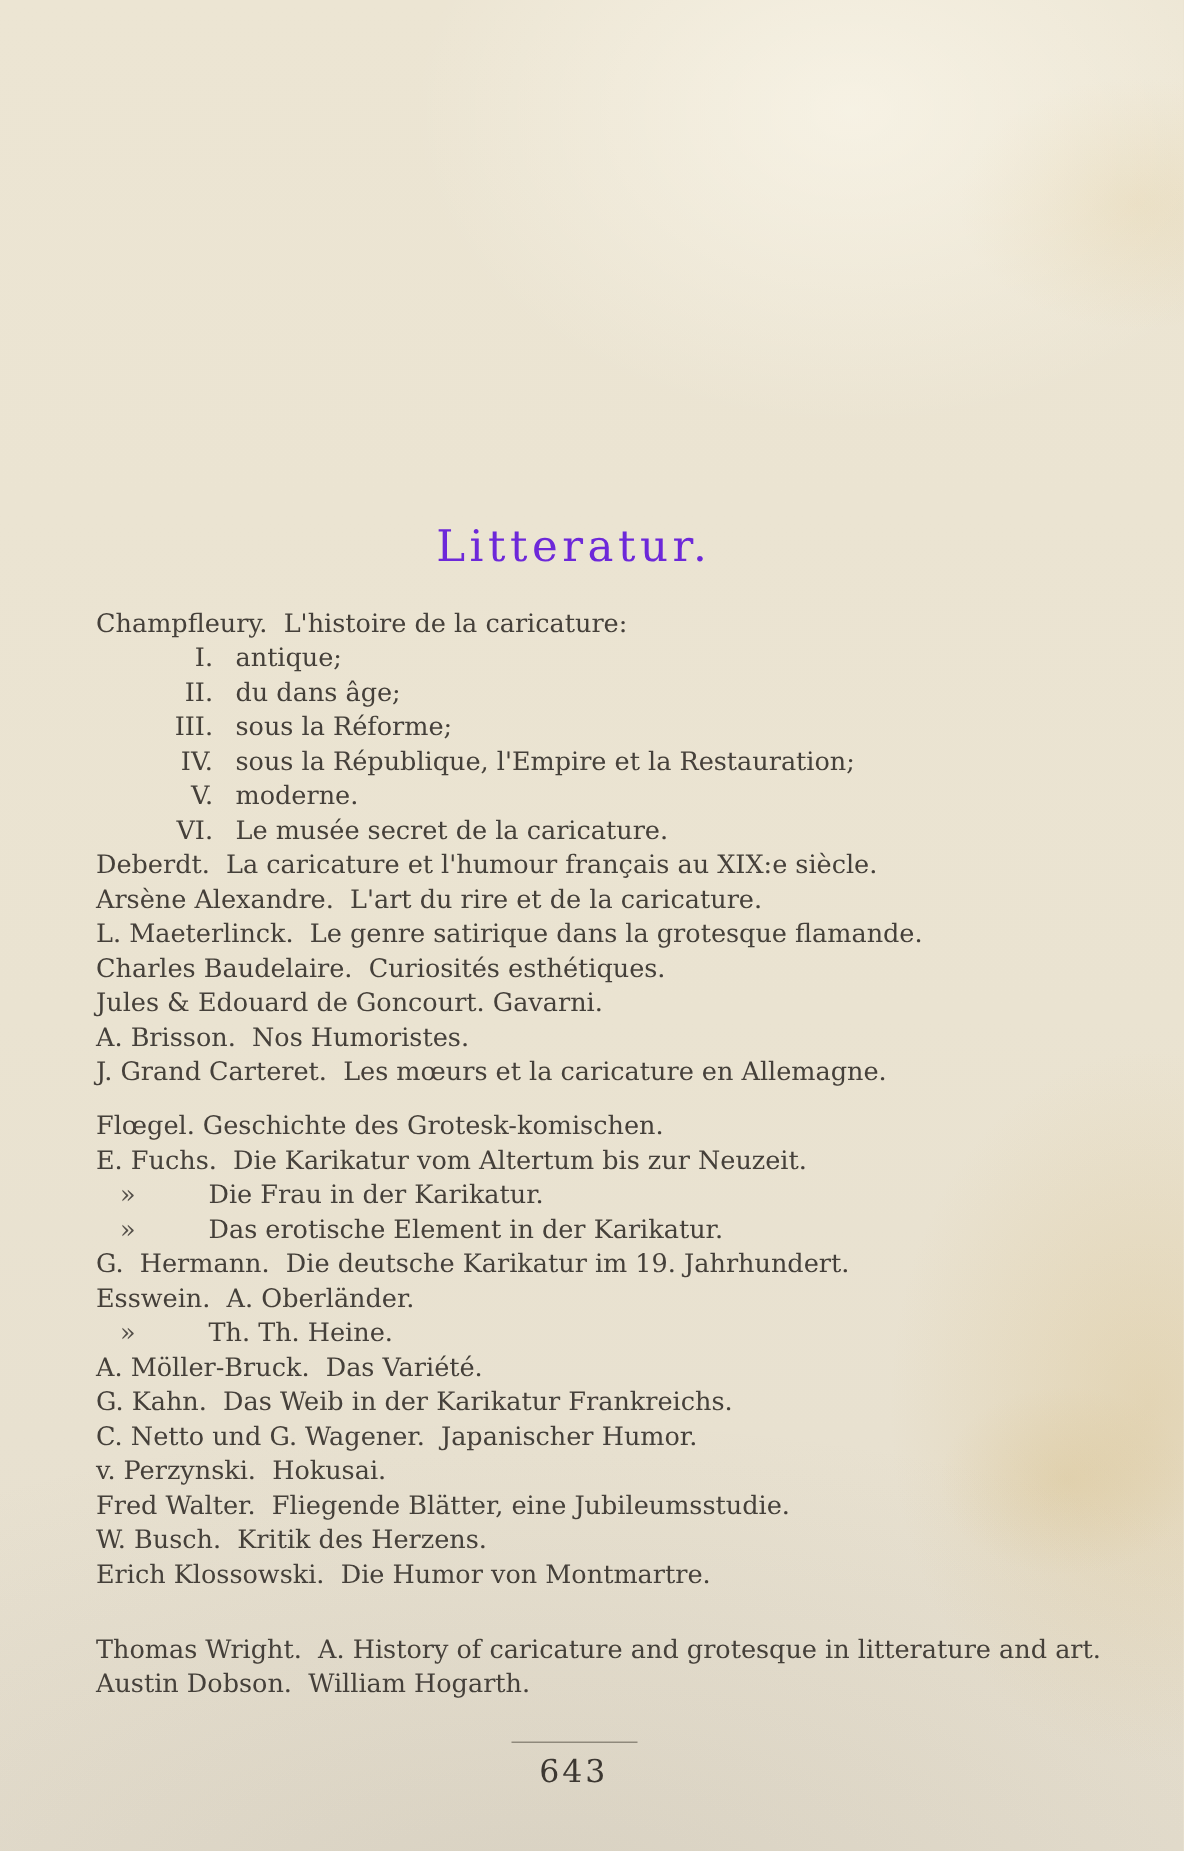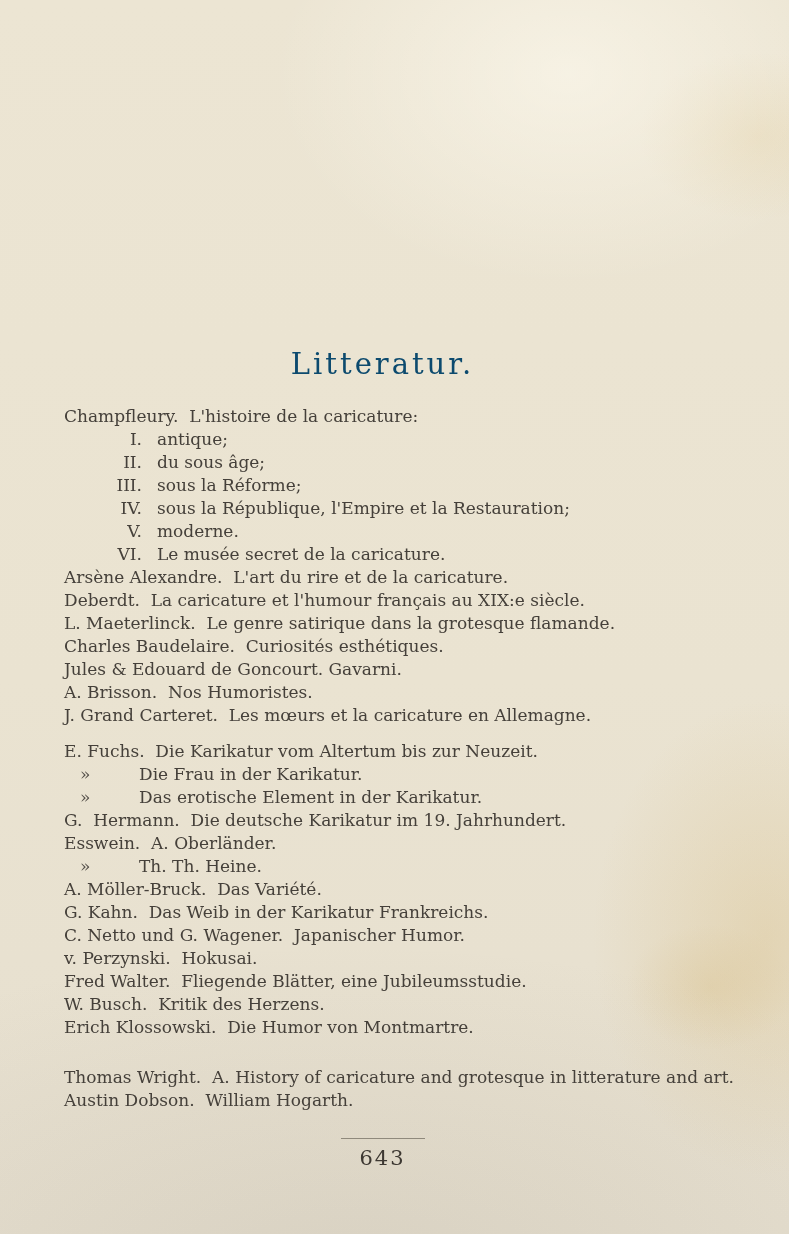--- a/index.html
+++ b/index.html
@@ -25,21 +25,21 @@
     box-sizing: border-box;
     color: #45403a;
   }
   .title {
     margin-top: 346px;
     margin-right: 28px;
     text-align: center;
     font-size: 29px;
     line-height: 36px;
     letter-spacing: 3px;
-    color: #0c4a6e;
+    color: #6d28d9;
   }
   .biblio {
     margin-top: 23px;
     font-size: 17px;
   }
   .line {
     display: flex;
     align-items: center;
     height: 23px;
     line-height: 23px;
@@ -80,33 +80,34 @@
 </style>
 </head>
 <body>
 
 <div class="page">
   <div class="title">Litteratur.</div>
 
   <div class="biblio">
       <div class="line entry"><span>Champfleury.  L'histoire de la caricature:</span></div>
       <div class="line numbered"><span class="numeral">I.</span><span class="ntext">antique;</span></div>
-      <div class="line numbered"><span class="numeral">II.</span><span class="ntext">du sous âge;</span></div>
+      <div class="line numbered"><span class="numeral">II.</span><span class="ntext">du dans âge;</span></div>
       <div class="line numbered"><span class="numeral">III.</span><span class="ntext">sous la Réforme;</span></div>
       <div class="line numbered"><span class="numeral">IV.</span><span class="ntext">sous la République, l'Empire et la Restauration;</span></div>
       <div class="line numbered"><span class="numeral">V.</span><span class="ntext">moderne.</span></div>
       <div class="line numbered"><span class="numeral">VI.</span><span class="ntext">Le musée secret de la caricature.</span></div>
+      <div class="line entry"><span>Deberdt.  La caricature et l'humour français au XIX:e siècle.</span></div>
       <div class="line entry"><span>Arsène Alexandre.  L'art du rire et de la caricature.</span></div>
-      <div class="line entry"><span>Deberdt.  La caricature et l'humour français au XIX:e siècle.</span></div>
       <div class="line entry"><span>L. Maeterlinck.  Le genre satirique dans la grotesque flamande.</span></div>
       <div class="line entry"><span>Charles Baudelaire.  Curiosités esthétiques.</span></div>
       <div class="line entry"><span>Jules &amp; Edouard de Goncourt. Gavarni.</span></div>
       <div class="line entry"><span>A. Brisson.  Nos Humoristes.</span></div>
       <div class="line entry"><span>J. Grand Carteret.  Les mœurs et la caricature en Allemagne.</span></div>
       <div class="gap"></div>
+      <div class="line entry"><span>Flœgel. Geschichte des Grotesk-komischen.</span></div>
       <div class="line entry"><span>E. Fuchs.  Die Karikatur vom Altertum bis zur Neuzeit.</span></div>
       <div class="line ditto"><span class="dmark">»</span><span>Die Frau in der Karikatur.</span></div>
       <div class="line ditto"><span class="dmark">»</span><span>Das erotische Element in der Karikatur.</span></div>
       <div class="line entry"><span>G.  Hermann.  Die deutsche Karikatur im 19. Jahrhundert.</span></div>
       <div class="line entry"><span>Esswein.  A. Oberländer.</span></div>
       <div class="line ditto"><span class="dmark">»</span><span>Th. Th. Heine.</span></div>
       <div class="line entry"><span>A. Möller-Bruck.  Das Variété.</span></div>
       <div class="line entry"><span>G. Kahn.  Das Weib in der Karikatur Frankreichs.</span></div>
       <div class="line entry"><span>C. Netto und G. Wagener.  Japanischer Humor.</span></div>
       <div class="line entry"><span>v. Perzynski.  Hokusai.</span></div>

